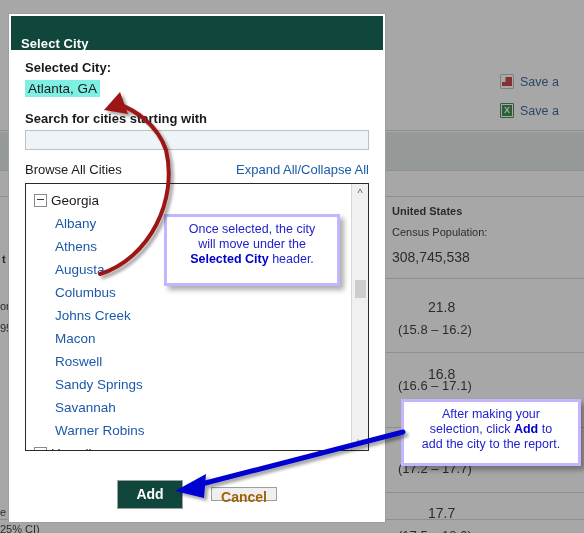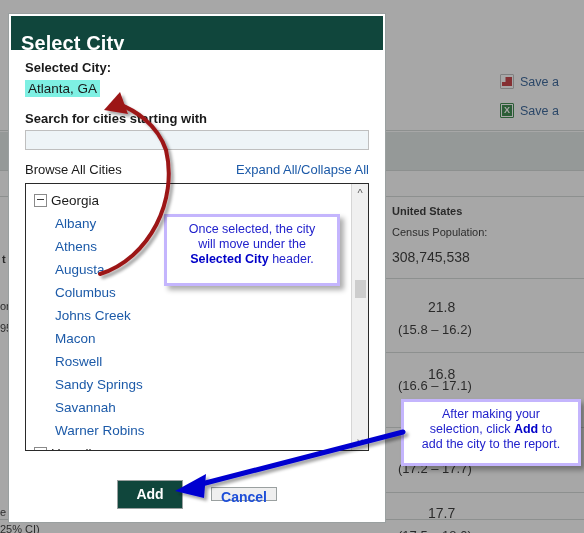--- a/index.html
+++ b/index.html
@@ -114,21 +114,21 @@
   #dialog-titlebar {
     height: 34px;
     background: #10463c;
     display: flex;
     align-items: center;
     padding-left: 10px;
     box-sizing: border-box;
   }
   #dialog-title {
     color: #ffffff;
-    font-size: 20px;
+    font-size: 13px;
     font-weight: bold;
     letter-spacing: 0.1px;
     margin-top: 20px;
   }
   #dialog-body {
     padding: 10px 14px 0 14px;
     box-sizing: border-box;
   }
   .field-label {
     font-size: 13px;
@@ -267,21 +267,21 @@
     color: #ffffff;
     font-size: 14px;
     font-weight: bold;
     border: 1px solid #9aa0a0;
     cursor: pointer;
     font-family: "Liberation Sans", sans-serif;
   }
   #cancel-button {
     width: 66px; height: 14px;
     background: #efefef;
-    color: #1d4ed8;
+    color: #a16207;
     font-size: 14px;
     font-weight: bold;
     border: 1px solid #9aa0a0;
     cursor: pointer;
     font-family: "Liberation Sans", sans-serif;
   }
 
   
   .callout {
     position: absolute;

